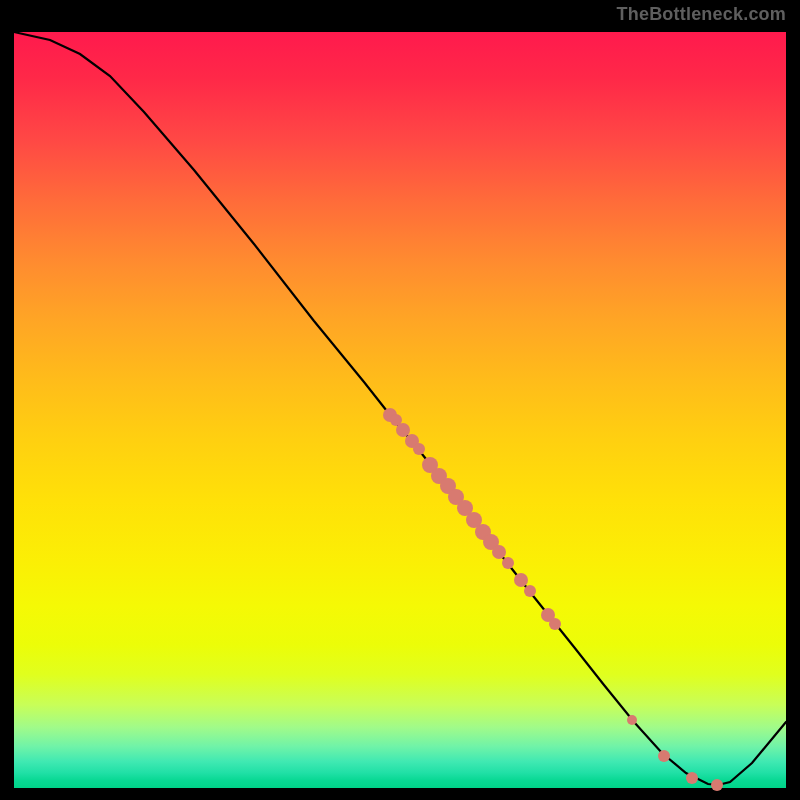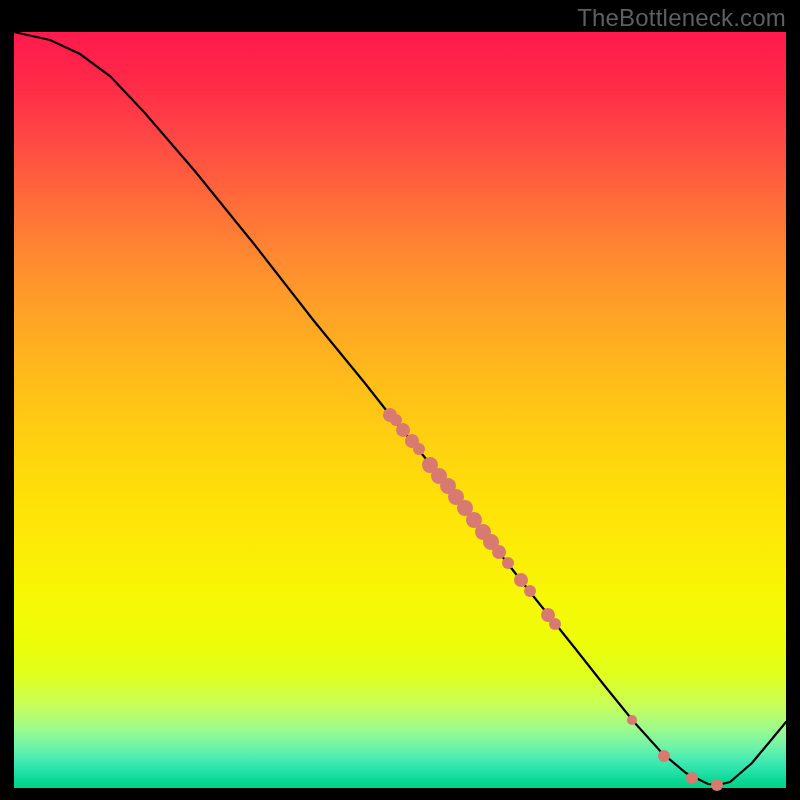--- a/index.html
+++ b/index.html
@@ -8,23 +8,23 @@
     height: 800px;
     background: #000;
     position: relative;
     overflow: hidden;
     font-family: Arial, Helvetica, sans-serif;
   }
   .attribution {
     position: absolute;
     top: 4px;
     right: 14px;
-    font-size: 24px;
+    font-size: 18px;
     color: #5f5f5f;
-    font-weight: 400;
+    font-weight: 700;
     letter-spacing: 0.2px;
   }
   .plot {
     position: absolute;
     top: 32px;
     left: 14px;
     width: 772px;
     height: 756px;
     background: linear-gradient(to bottom,
       #ff1a4d 0%,

